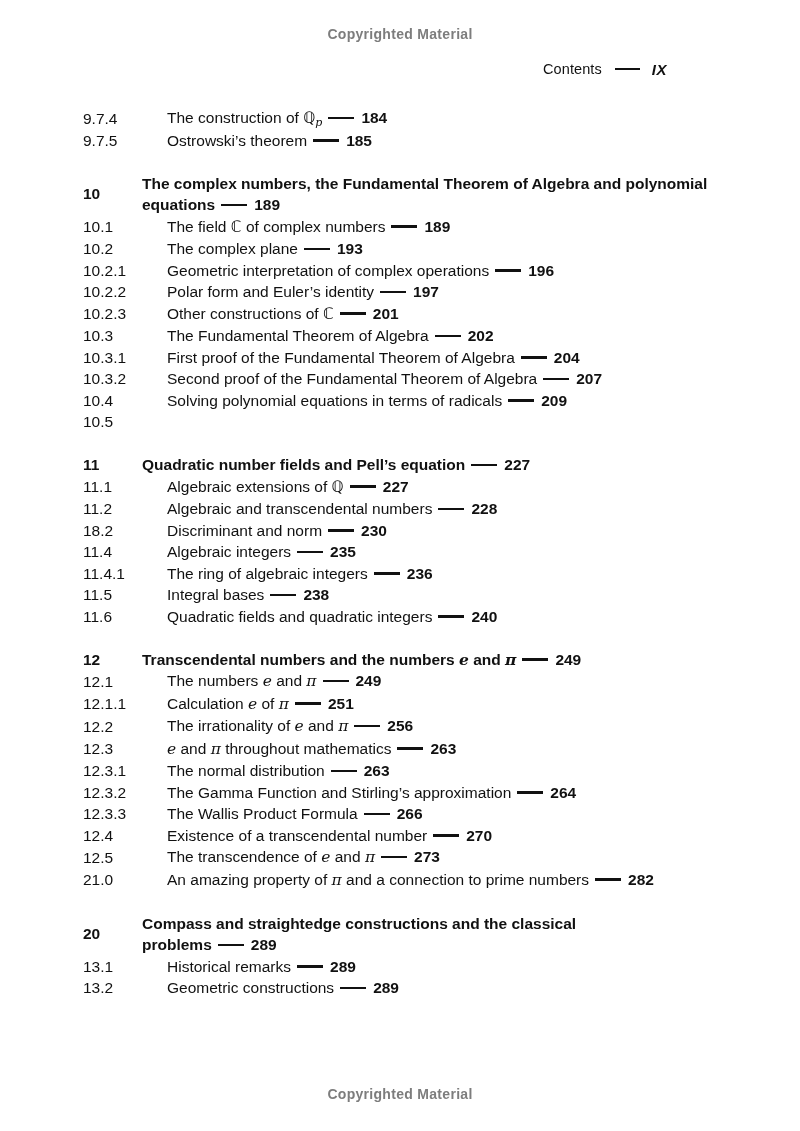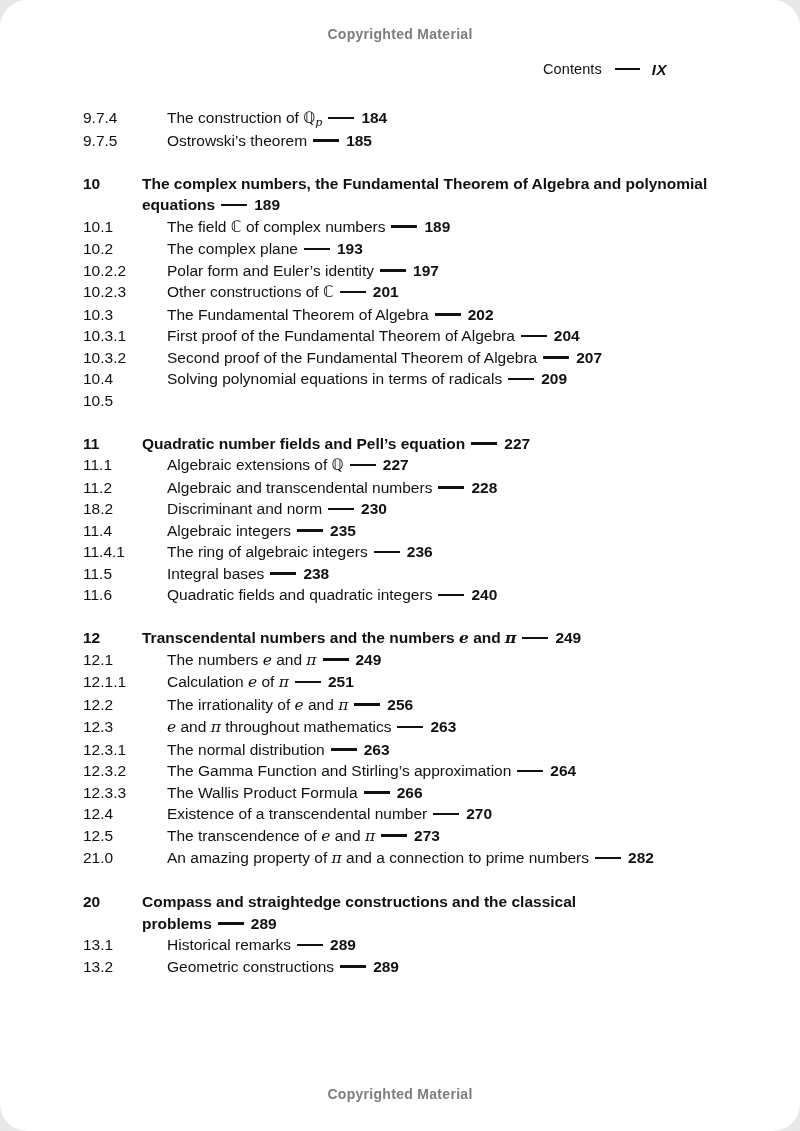--- a/index.html
+++ b/index.html
@@ -4,21 +4,20 @@
 <style>
   html, body { margin: 0; padding: 0; background: #e8e8e8; }
   .page {
     position: relative;
     width: 800px;
     height: 1131px;
     background: #ffffff;
     font-family: "Liberation Sans", "DejaVu Sans", sans-serif;
     color: #111111;
     overflow: hidden;
-    border-radius: 27px;
   }
   .copyright {
     position: absolute;
     left: 0;
     width: 100%;
     text-align: center;
     color: #7d7d7d;
     font-weight: bold;
     font-size: 14px;
     letter-spacing: 0.3px;
@@ -47,21 +46,21 @@
 
   .toc {
     position: absolute;
     top: 107px;
     left: 83px;
     width: 662px;
   }
   .toc-block:not(:first-child) { margin-top: 21.5px; }
   .toc-entry {
     display: flex;
-    align-items: flex-start;
+    align-items: center;
     line-height: 21.5px;
     font-size: 15.5px;
   }
   .toc-num { flex: 0 0 84px; }
   .toc-entry.chapter { font-weight: bold; }
   .toc-entry.chapter .toc-num { flex: 0 0 59px; }
   .toc-title { flex: 1; }
   .dash-rule {
     display: inline-block;
     width: 26px;
@@ -113,20 +112,24 @@
         </div>
         <div class="toc-entry sub">
           <span class="toc-num">10.1</span>
           <span class="toc-title">The field <span class="bb">ℂ</span> of complex numbers<span class="dash-rule"></span><span class="toc-page">189</span></span>
         </div>
         <div class="toc-entry sub">
           <span class="toc-num">10.2</span>
           <span class="toc-title">The complex plane<span class="dash-rule"></span><span class="toc-page">193</span></span>
         </div>
         <div class="toc-entry sub">
+          <span class="toc-num">10.2.1</span>
+          <span class="toc-title">Geometric interpretation of complex operations<span class="dash-rule"></span><span class="toc-page">196</span></span>
+        </div>
+        <div class="toc-entry sub">
           <span class="toc-num">10.2.2</span>
           <span class="toc-title">Polar form and Euler’s identity<span class="dash-rule"></span><span class="toc-page">197</span></span>
         </div>
         <div class="toc-entry sub">
           <span class="toc-num">10.2.3</span>
           <span class="toc-title">Other constructions of <span class="bb">ℂ</span><span class="dash-rule"></span><span class="toc-page">201</span></span>
         </div>
         <div class="toc-entry sub">
           <span class="toc-num">10.3</span>
           <span class="toc-title">The Fundamental Theorem of Algebra<span class="dash-rule"></span><span class="toc-page">202</span></span>

